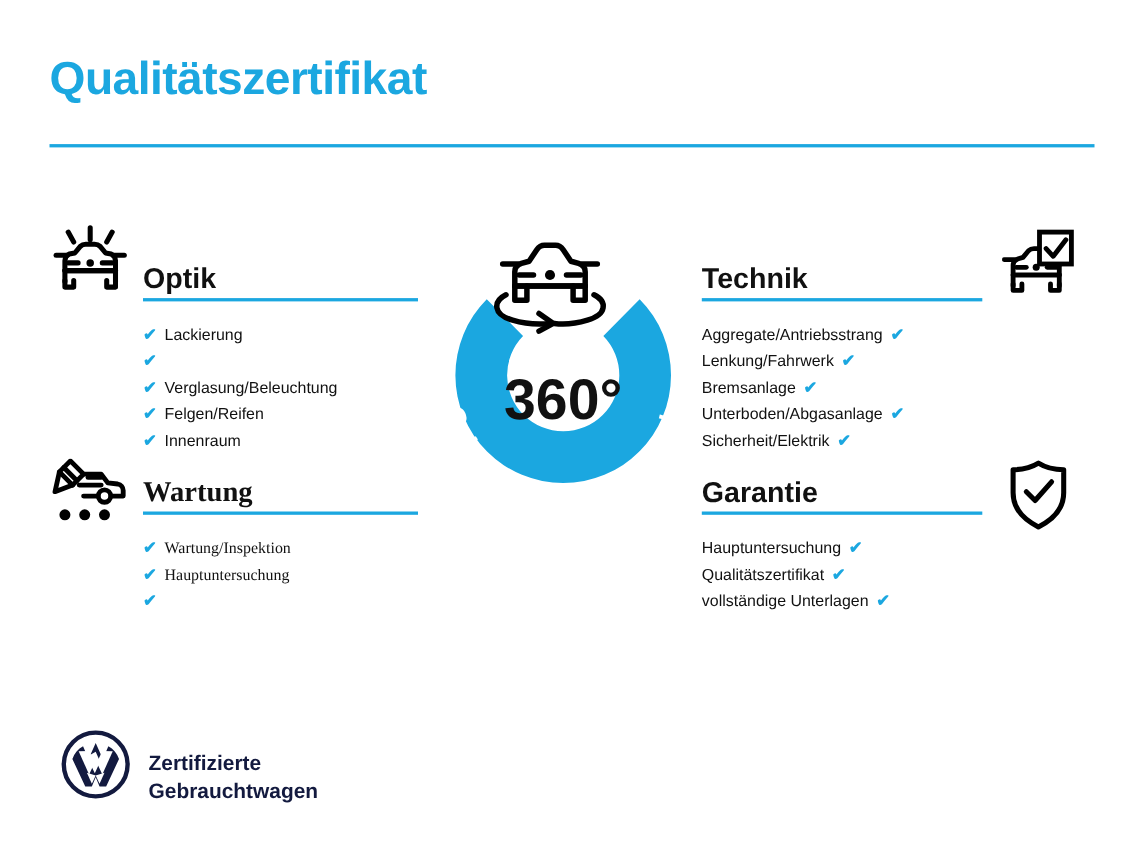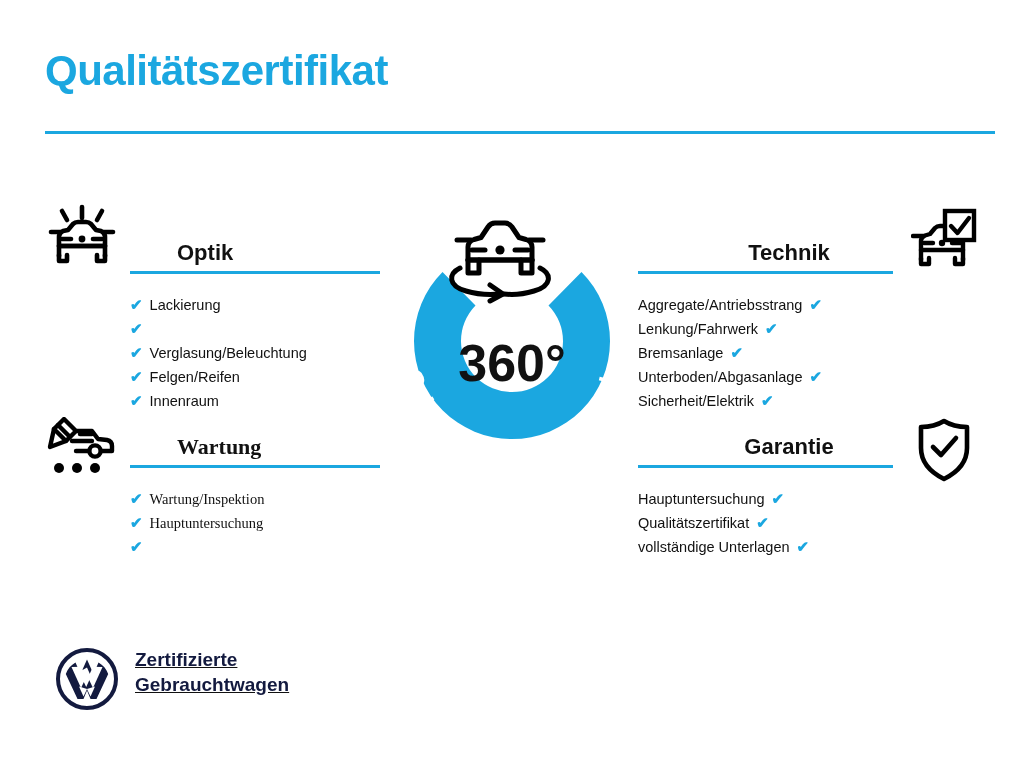--- a/index.html
+++ b/index.html
@@ -39,26 +39,25 @@
 
   
   .block {
     position: absolute;
   }
   .block-head {
     position: relative;
     height: 40px;
   }
   .block-title {
-    font-size: 22px;
+    font-size: 26px;
     font-weight: bold;
     color: #111111;
     line-height: 26px;
     white-space: nowrap;
-    margin-left: 47px;
   }
   .block-underline {
     height: 3px;
     background: #1BA7E0;
     margin-top: 5px;
   }
   .item-list {
     margin-top: 13px;
   }
   .item {
@@ -75,21 +74,21 @@
     font-size: 15px;
     display: inline-block;
   }
 
   
   .block.left .block-title { text-align: left; }
   .block.left .item { justify-content: flex-start; }
   .block.left .check { margin-right: 7px; }
 
   
-  .block.right .block-title { text-align: center; }
+  .block.right .block-title { text-align: left; }
   .block.right .item { }
   .block.right .check { margin-left: 7px; }
 
   
   #block-optik    { left: 130px; top: 240px; width: 250px; }
   #block-wartung  { left: 130px; top: 434px; width: 250px; font-family: Liberation Serif, serif; }
   #block-technik  { left: 638px; top: 240px; width: 255px; }
   #block-garantie { left: 638px; top: 434px; width: 255px; }
 
   
@@ -107,24 +106,23 @@
     left: 378px;
     top: 196px;
     width: 268px;
     height: 290px;
   }
 
   
   #footer-logo {
     position: absolute;
     left: 55px;
-    top: 647px;
+    top: 663px;
     display: flex;
-    align-items: flex-start;
-    text-decoration: underline;
+    align-items: flex-end;
   }
   #footer-logo .vw-mark { flex: none; }
   .footer-text {
     margin-left: 16px;
     color: #131A3F;
     font-weight: bold;
     font-size: 19px;
     line-height: 25px;
     white-space: nowrap;
   }

